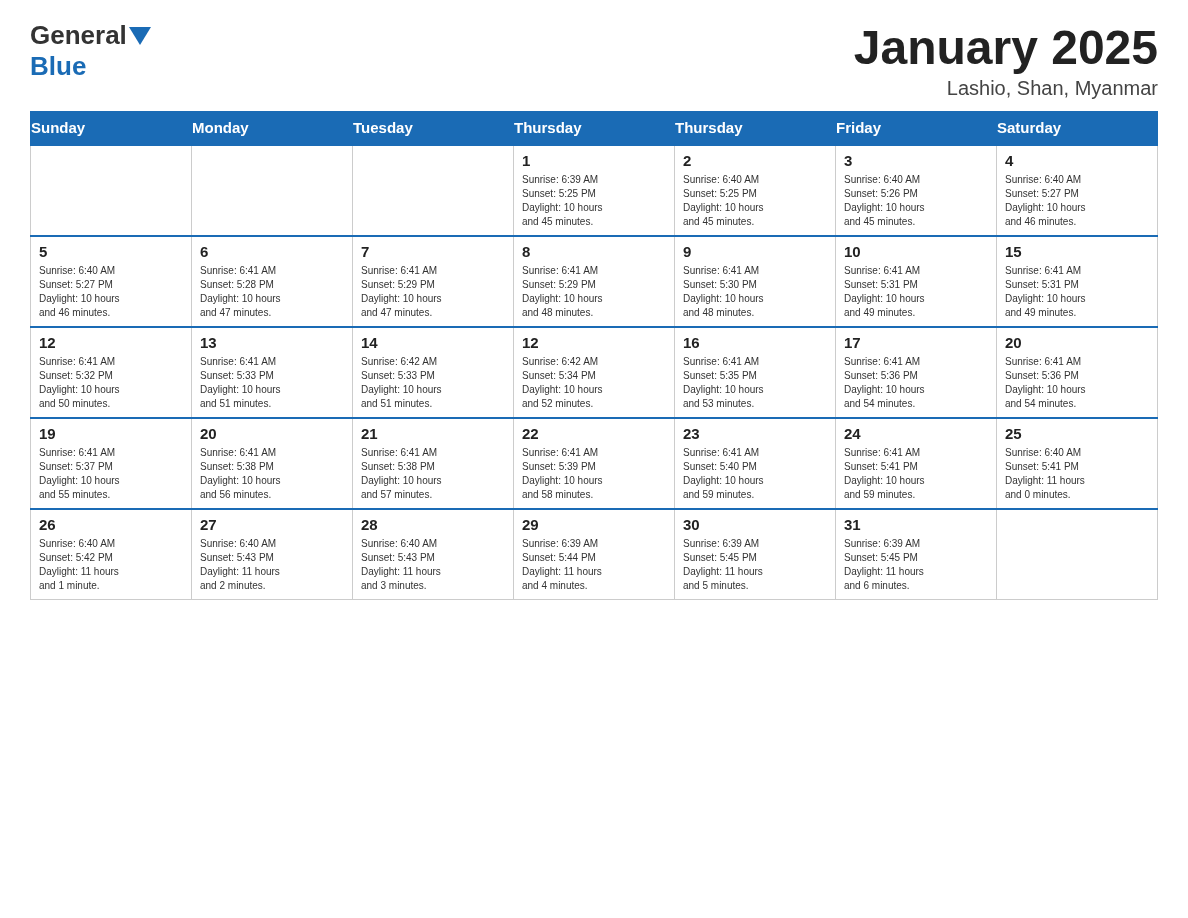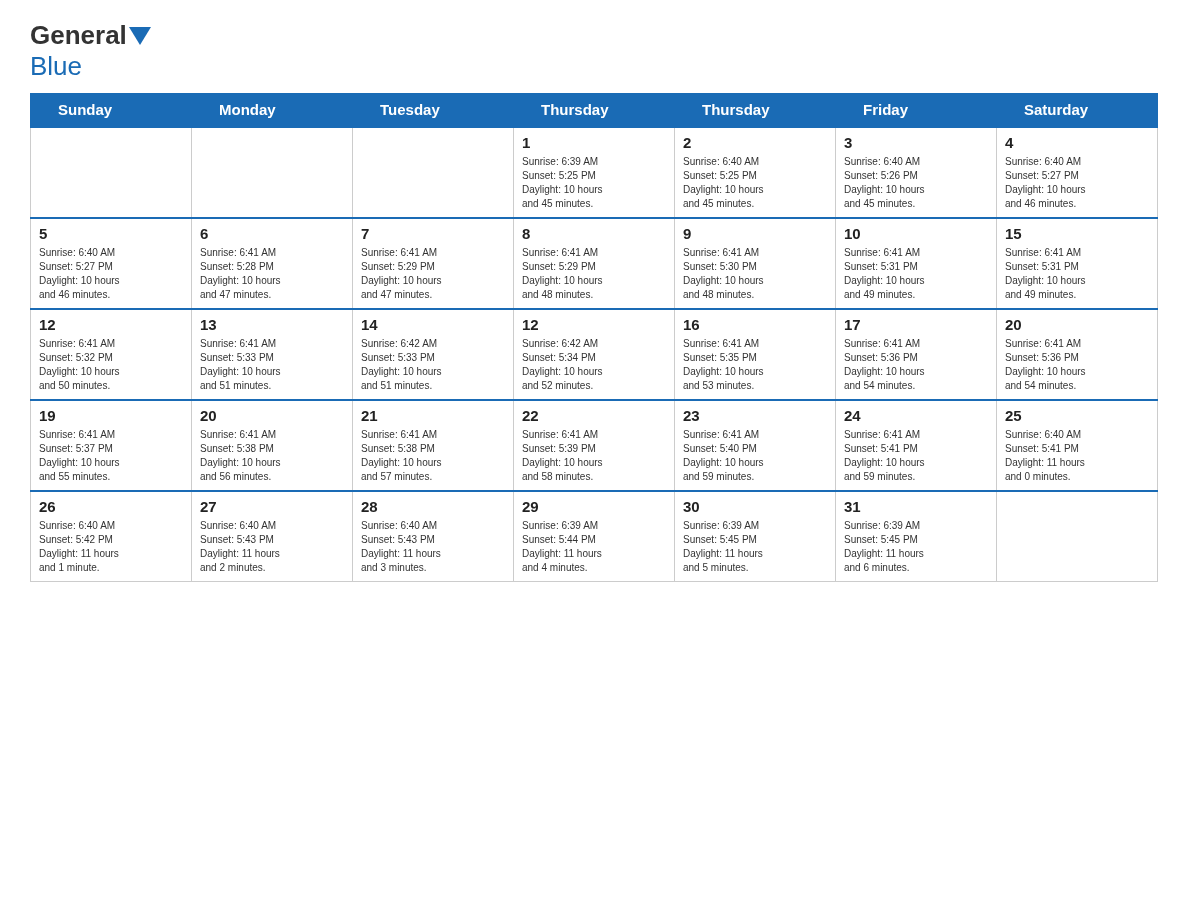--- a/index.html
+++ b/index.html
@@ -16,21 +16,21 @@
       align-items: flex-start;
       margin-bottom: 11px;
     }
     .logo-text-general {
       font-size: 26px;
       font-weight: bold;
       color: #333;
     }
     .logo-text-blue {
       font-size: 26px;
-      font-weight: normal;
+      font-weight: bold;
       color: #1a6bb5;
     }
     .title-block {
       text-align: right;
     }
     .title-month {
       font-size: 48px;
       font-weight: bold;
       color: #222;
     }
@@ -42,21 +42,21 @@
     .calendar {
       width: 100%;
       border-collapse: collapse;
       margin-top: 5px;
     }
     .calendar th {
       background-color: #1a6bb5;
       color: #fff;
       font-size: 15px;
       font-weight: bold;
-      padding: 8px 27px;
+      padding: 8px 0;
       text-align: left;
       border: 1px solid #1a6bb5;
     }
     .calendar td {
       border: 1px solid #ccc;
       vertical-align: top;
       padding: 6px 8px;
       width: 14.28%;
       min-height: 100px;
       font-size: 13px;
@@ -103,20 +103,24 @@
     <div class="logo-top-row">
       <span class="logo-text-general">General</span>
       <svg width="22" height="20" viewBox="0 0 22 20" style="margin-left:2px; margin-top:2px;">
         <polygon points="0,0 22,0 11,18" fill="#1a6bb5"></polygon>
       </svg>
     </div>
     <div style="margin-left:0;">
       <span class="logo-text-blue">Blue</span>
     </div>
   </div>
+  <div class="title-block">
+    <div class="title-month">January 2025</div>
+    <div class="title-location">Lashio, Shan, Myanmar</div>
+  </div>
 </div>
 
 <table class="calendar">
   <thead>
     <tr>
     <th>Sunday</th>
         <th>Monday</th>
         <th>Tuesday</th>
         <th>Thursday</th>
         <th>Thursday</th>

